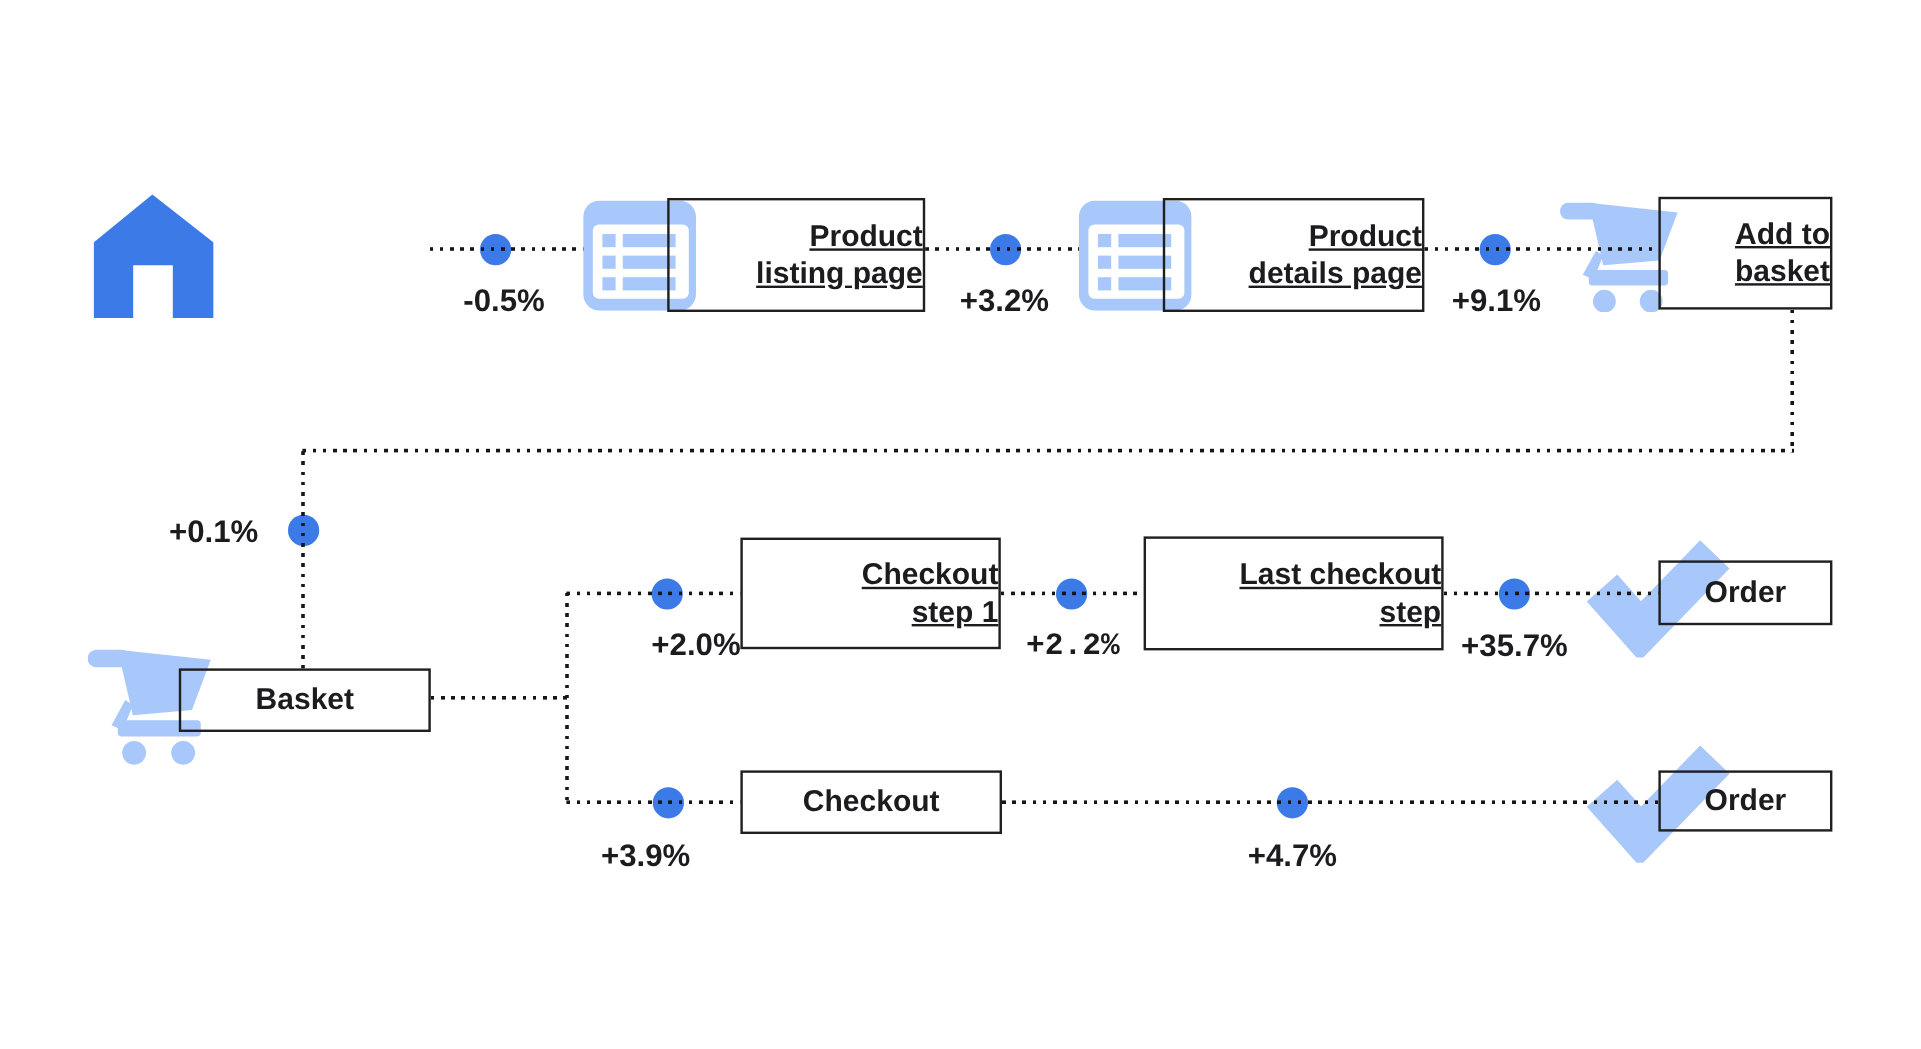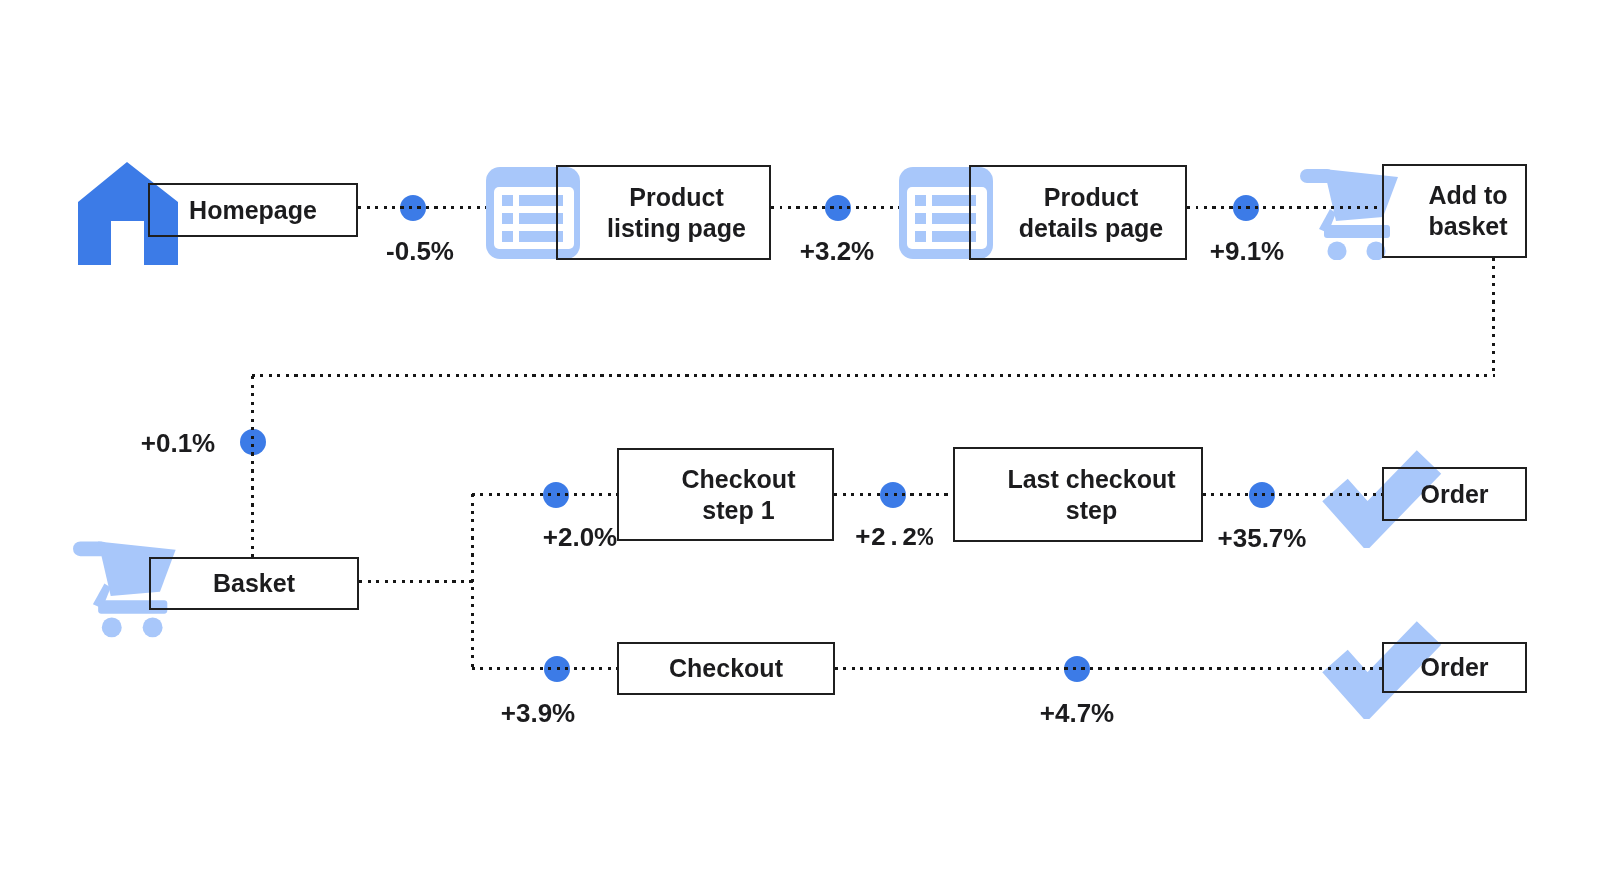--- a/index.html
+++ b/index.html
@@ -12,21 +12,21 @@
     background:repeating-linear-gradient(90deg,#161616 0 3px,transparent 3px 8.5px);}
   .vline{position:absolute;width:3px;z-index:2;
     background:repeating-linear-gradient(180deg,#161616 0 3px,transparent 3px 8.5px);}
   
   .dot{position:absolute;width:26px;height:26px;border-radius:50%;background:#3C7BE7;z-index:1;}
   
   .node{position:absolute;border:2.5px solid #1f1f1f;background:transparent;z-index:4;
     box-sizing:border-box;display:flex;flex-direction:column;justify-content:center;
     font-weight:700;font-size:25px;line-height:31px;color:#1c1c1e;}
   .node.center{align-items:center;text-align:center;}
-  .node.left{align-items:center;}
+  .node.left{align-items:flex-end;text-decoration:underline;}
   
   .pct{position:absolute;transform:translate(-50%,-50%);font-weight:700;font-size:26px;
     color:#1c1c1e;white-space:nowrap;z-index:5;}
   .icon{position:absolute;z-index:1;}
   .icon.over{z-index:3;}
   .blue-fill{fill:#3C7BE7;}
   .lightblue-fill{fill:#A8C7FA;}
   .check-stroke{fill:none;stroke:#A8C7FA;stroke-width:34;stroke-linecap:butt;stroke-linejoin:miter;}
 </style>
 </head>
@@ -107,23 +107,20 @@
   </svg>
 
   <svg class="icon" style="left:1321px;top:446px;" width="122" height="102" viewBox="0 0 122 102">
     <polyline class="check-stroke" points="14,44 46,80 108,16"></polyline>
   </svg>
 
   <svg class="icon" style="left:1321px;top:617px;" width="122" height="102" viewBox="0 0 122 102">
     <polyline class="check-stroke" points="14,44 46,80 108,16"></polyline>
   </svg>
 
-  <div class="node center" style="left:148px;top:183px;width:210px;height:54px;">
-    <span>Homepage</span>
-  </div>
 
   <div class="node left" style="left:556px;top:165px;width:215px;height:95px;padding-left:26px;">
     <span>Product</span>
     <span>listing page</span>
   </div>
 
   <div class="node left" style="left:969px;top:165px;width:218px;height:95px;padding-left:26px;">
     <span>Product</span>
     <span>details page</span>
   </div>

